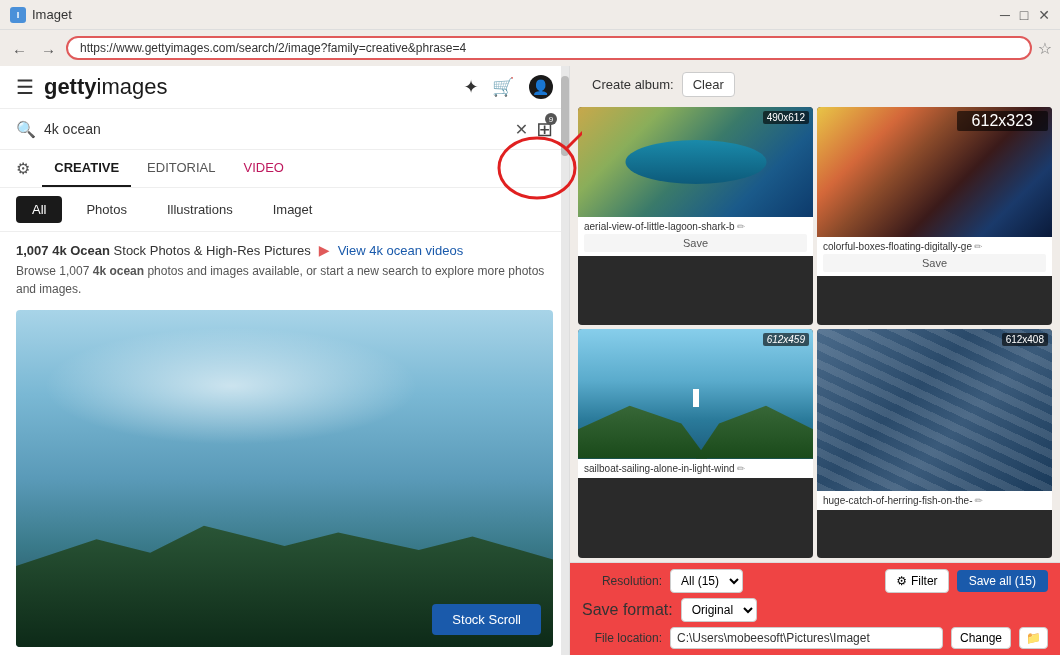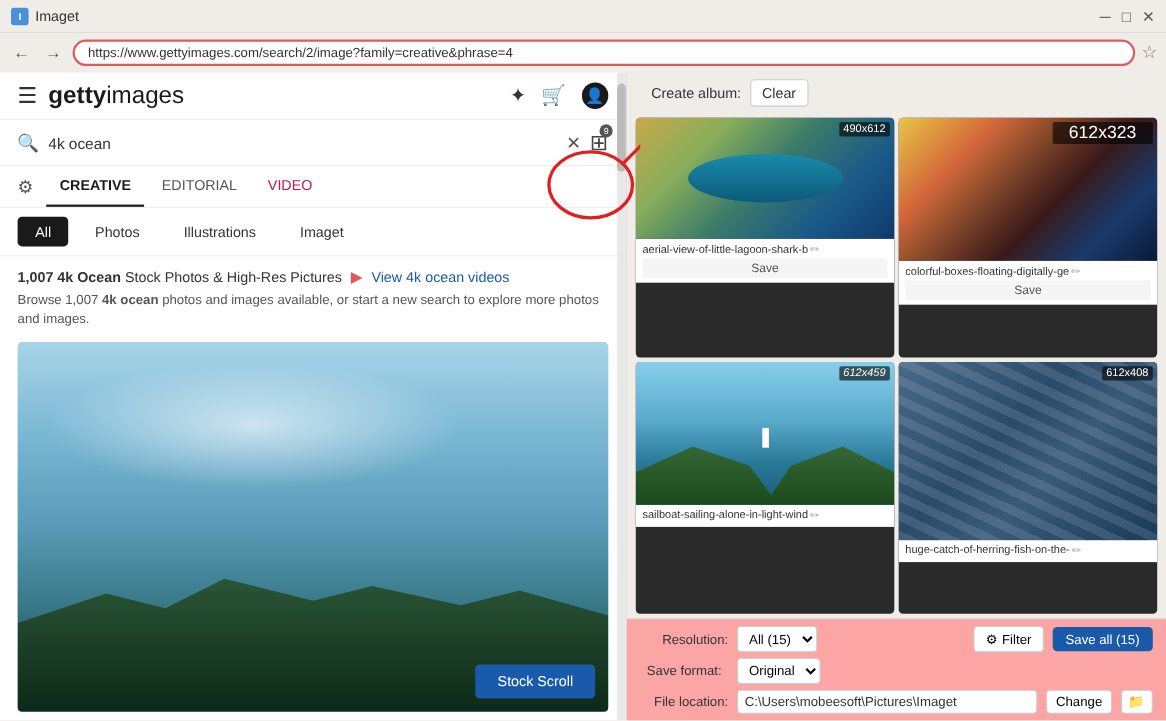--- a/index.html
+++ b/index.html
@@ -152,37 +152,37 @@
         </div>
         <div style="background:white; padding:4px 6px;">
           <div style="font-size:10px; color:#333; white-space:nowrap; overflow:hidden; text-overflow:ellipsis; display:flex; align-items:center; gap:2px;">
             <span>huge-catch-of-herring-fish-on-the-</span>
             <span style="color:#999; font-size:10px;">✏</span>
           </div>
         </div>
       </div>
     </div>
 
-    <div style="background:#fca5a5; border-top:1px solid #ddd; padding:6px 12px; display:flex; flex-direction:column; gap:5px;">
+    <div style="background:#ef4444; border-top:1px solid #ddd; padding:6px 12px; display:flex; flex-direction:column; gap:5px;">
       <div style="display:flex; align-items:center; gap:8px;">
         <span style="font-size:12px; color:#333; min-width:80px; text-align:right;">Resolution:</span>
         <select style="border:1px solid #ccc; border-radius:4px; padding:3px 6px; font-size:12px; background:white; cursor:pointer;">
           <option>All (15)</option>
           <option>4K</option>
           <option>HD</option>
         </select>
         <div style="flex:1;"></div>
         <button style="display:flex; align-items:center; gap:4px; border:1px solid #ccc; border-radius:4px; padding:4px 10px; font-size:12px; background:white; cursor:pointer;">
           <span>⚙</span>
           <span>Filter</span>
         </button>
         <button style="background:#1a5aab; color:white; border:none; border-radius:4px; padding:4px 12px; font-size:12px; cursor:pointer; font-weight:500;">Save all (15)</button>
       </div>
       <div style="display:flex; align-items:center; gap:8px;">
-        <span style="font-size:12px; color:#333; min-width:80px; text-align:center;">Save format:</span>
+        <span style="font-size:16px; color:#333; min-width:80px; text-align:left;">Save format:</span>
         <select style="border:1px solid #ccc; border-radius:4px; padding:3px 6px; font-size:12px; background:white; cursor:pointer;">
           <option>Original</option>
           <option>JPG</option>
           <option>PNG</option>
         </select>
       </div>
       <div style="display:flex; align-items:center; gap:8px;">
         <span style="font-size:12px; color:#333; min-width:80px; text-align:right;">File location:</span>
         <input style="flex: 1 1 0%; border: 1px solid rgb(204, 204, 204); border-radius: 4px; padding: 3px 6px; font-size: 12px; background: white; color: rgb(51, 51, 51); outline: none;" value="C:\Users\mobeesoft\Pictures\Imaget">
         <button style="border:1px solid #ccc; border-radius:4px; padding:3px 8px; font-size:12px; background:white; cursor:pointer;">Change</button>

